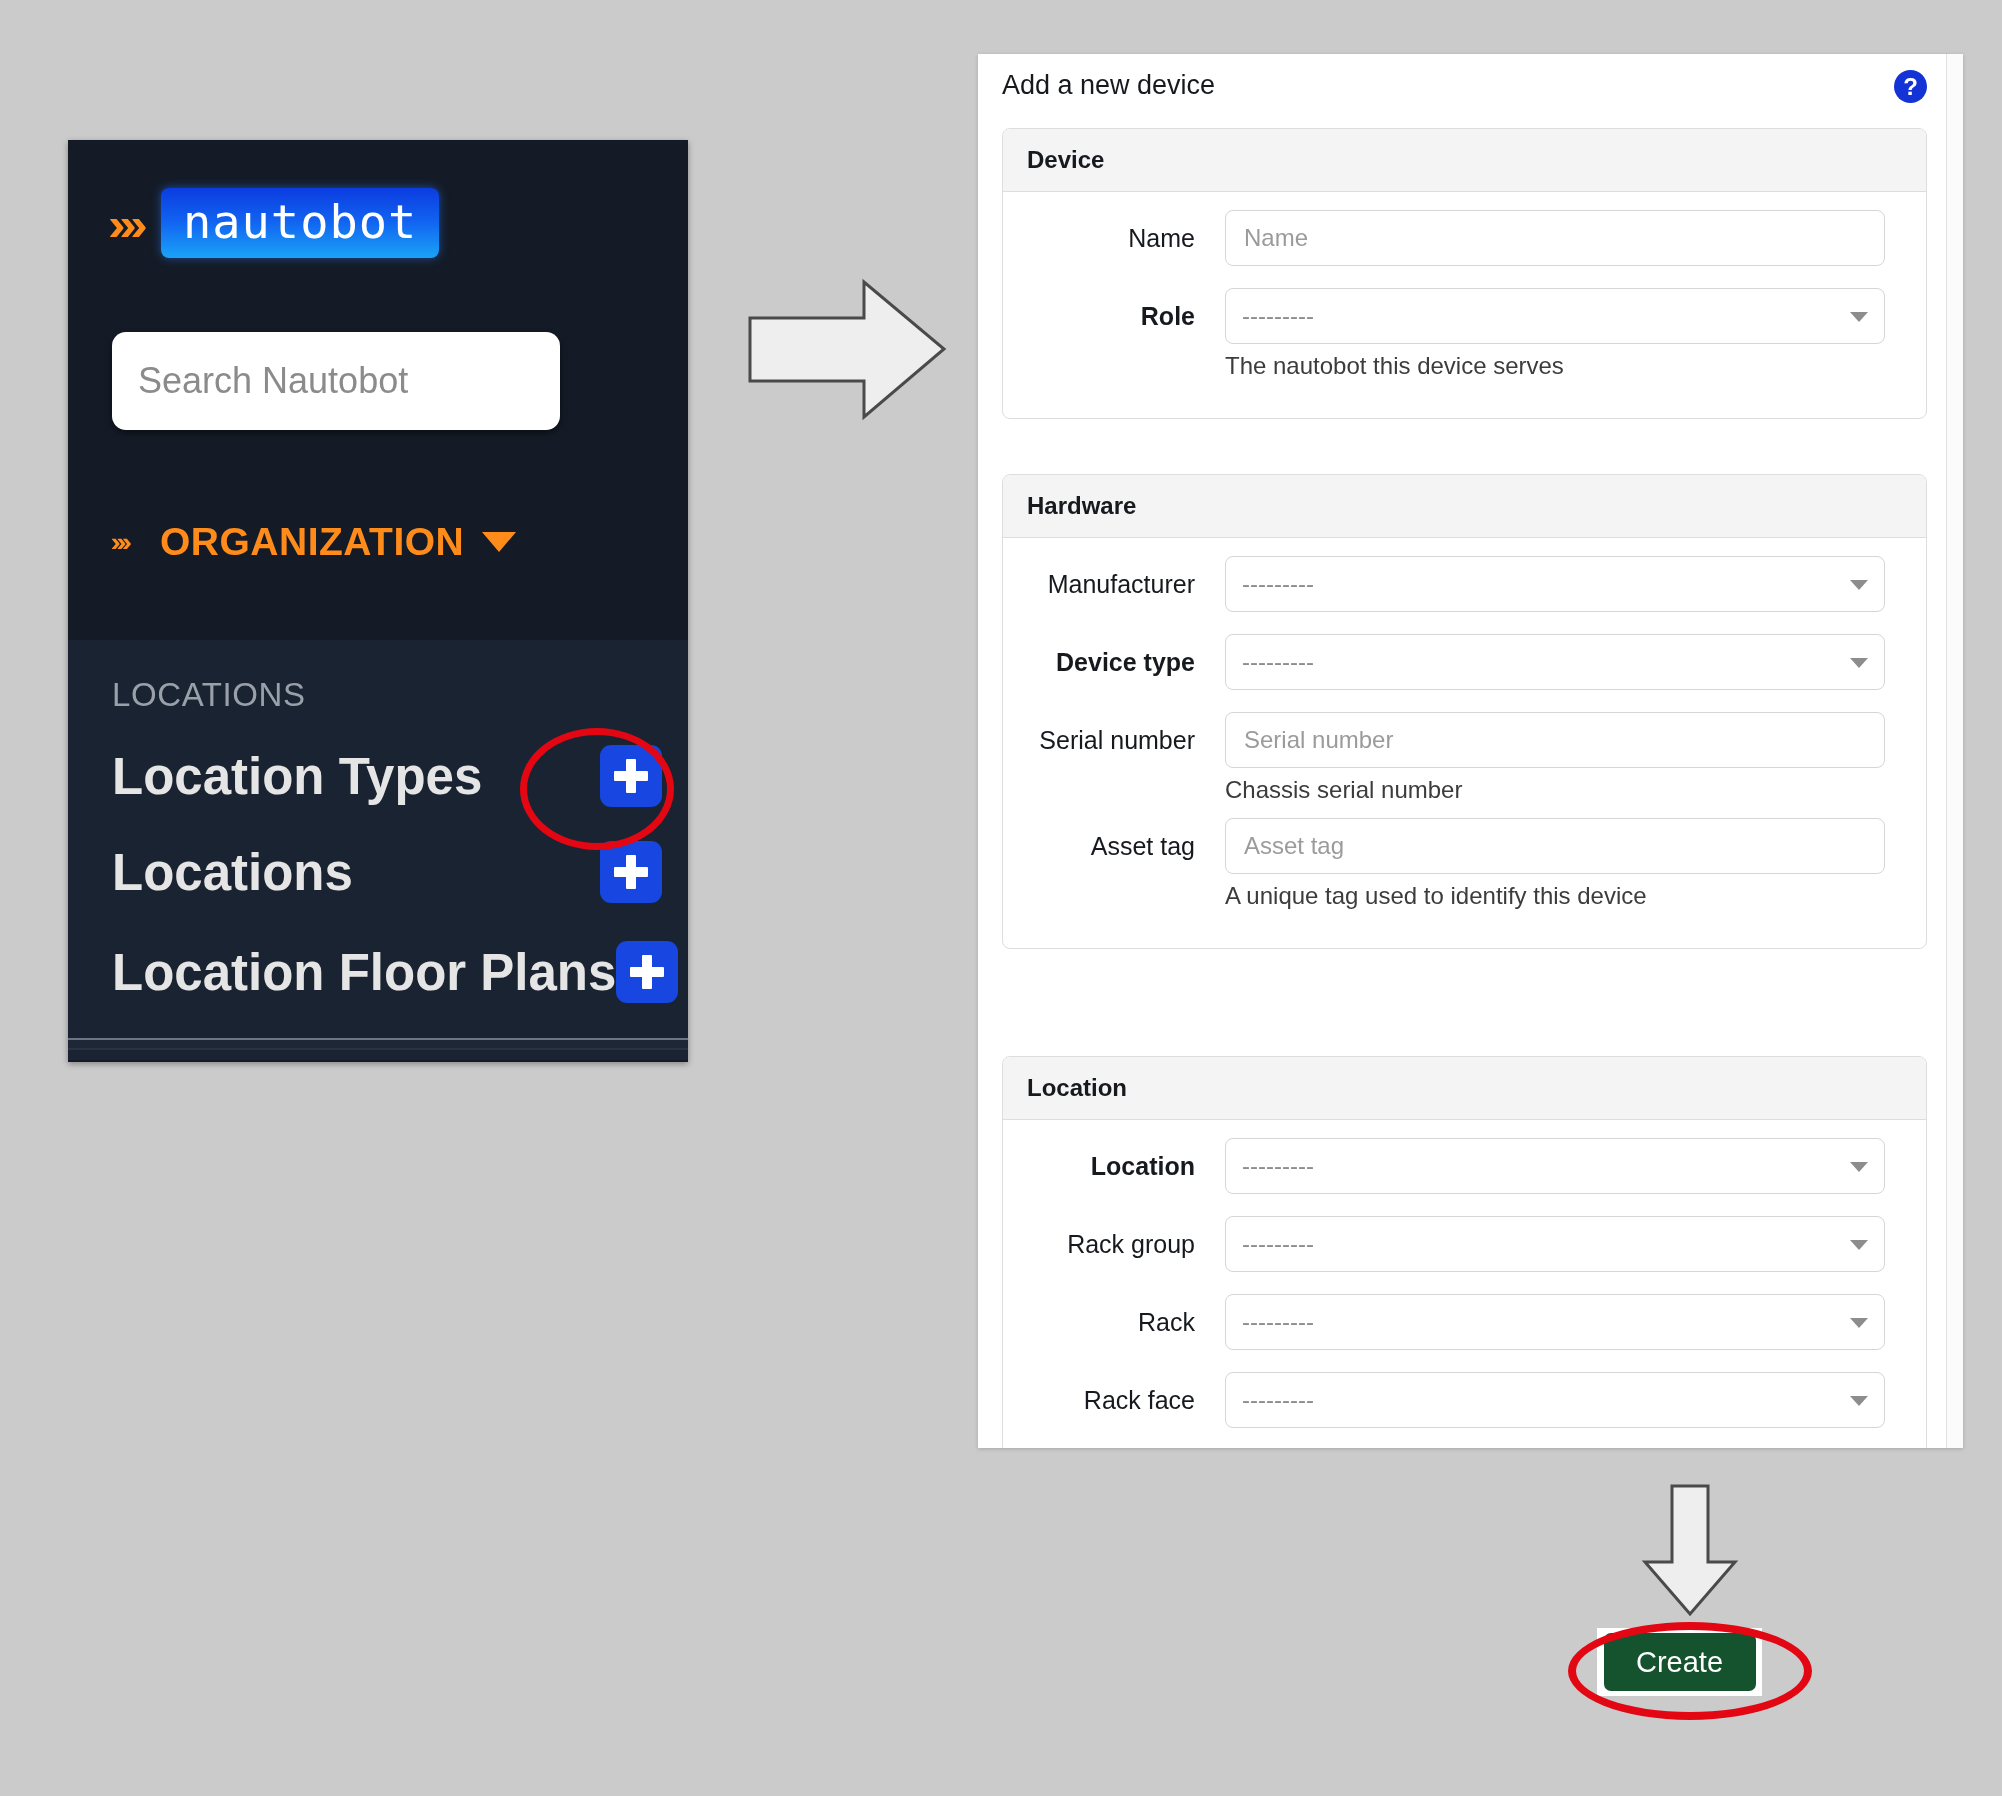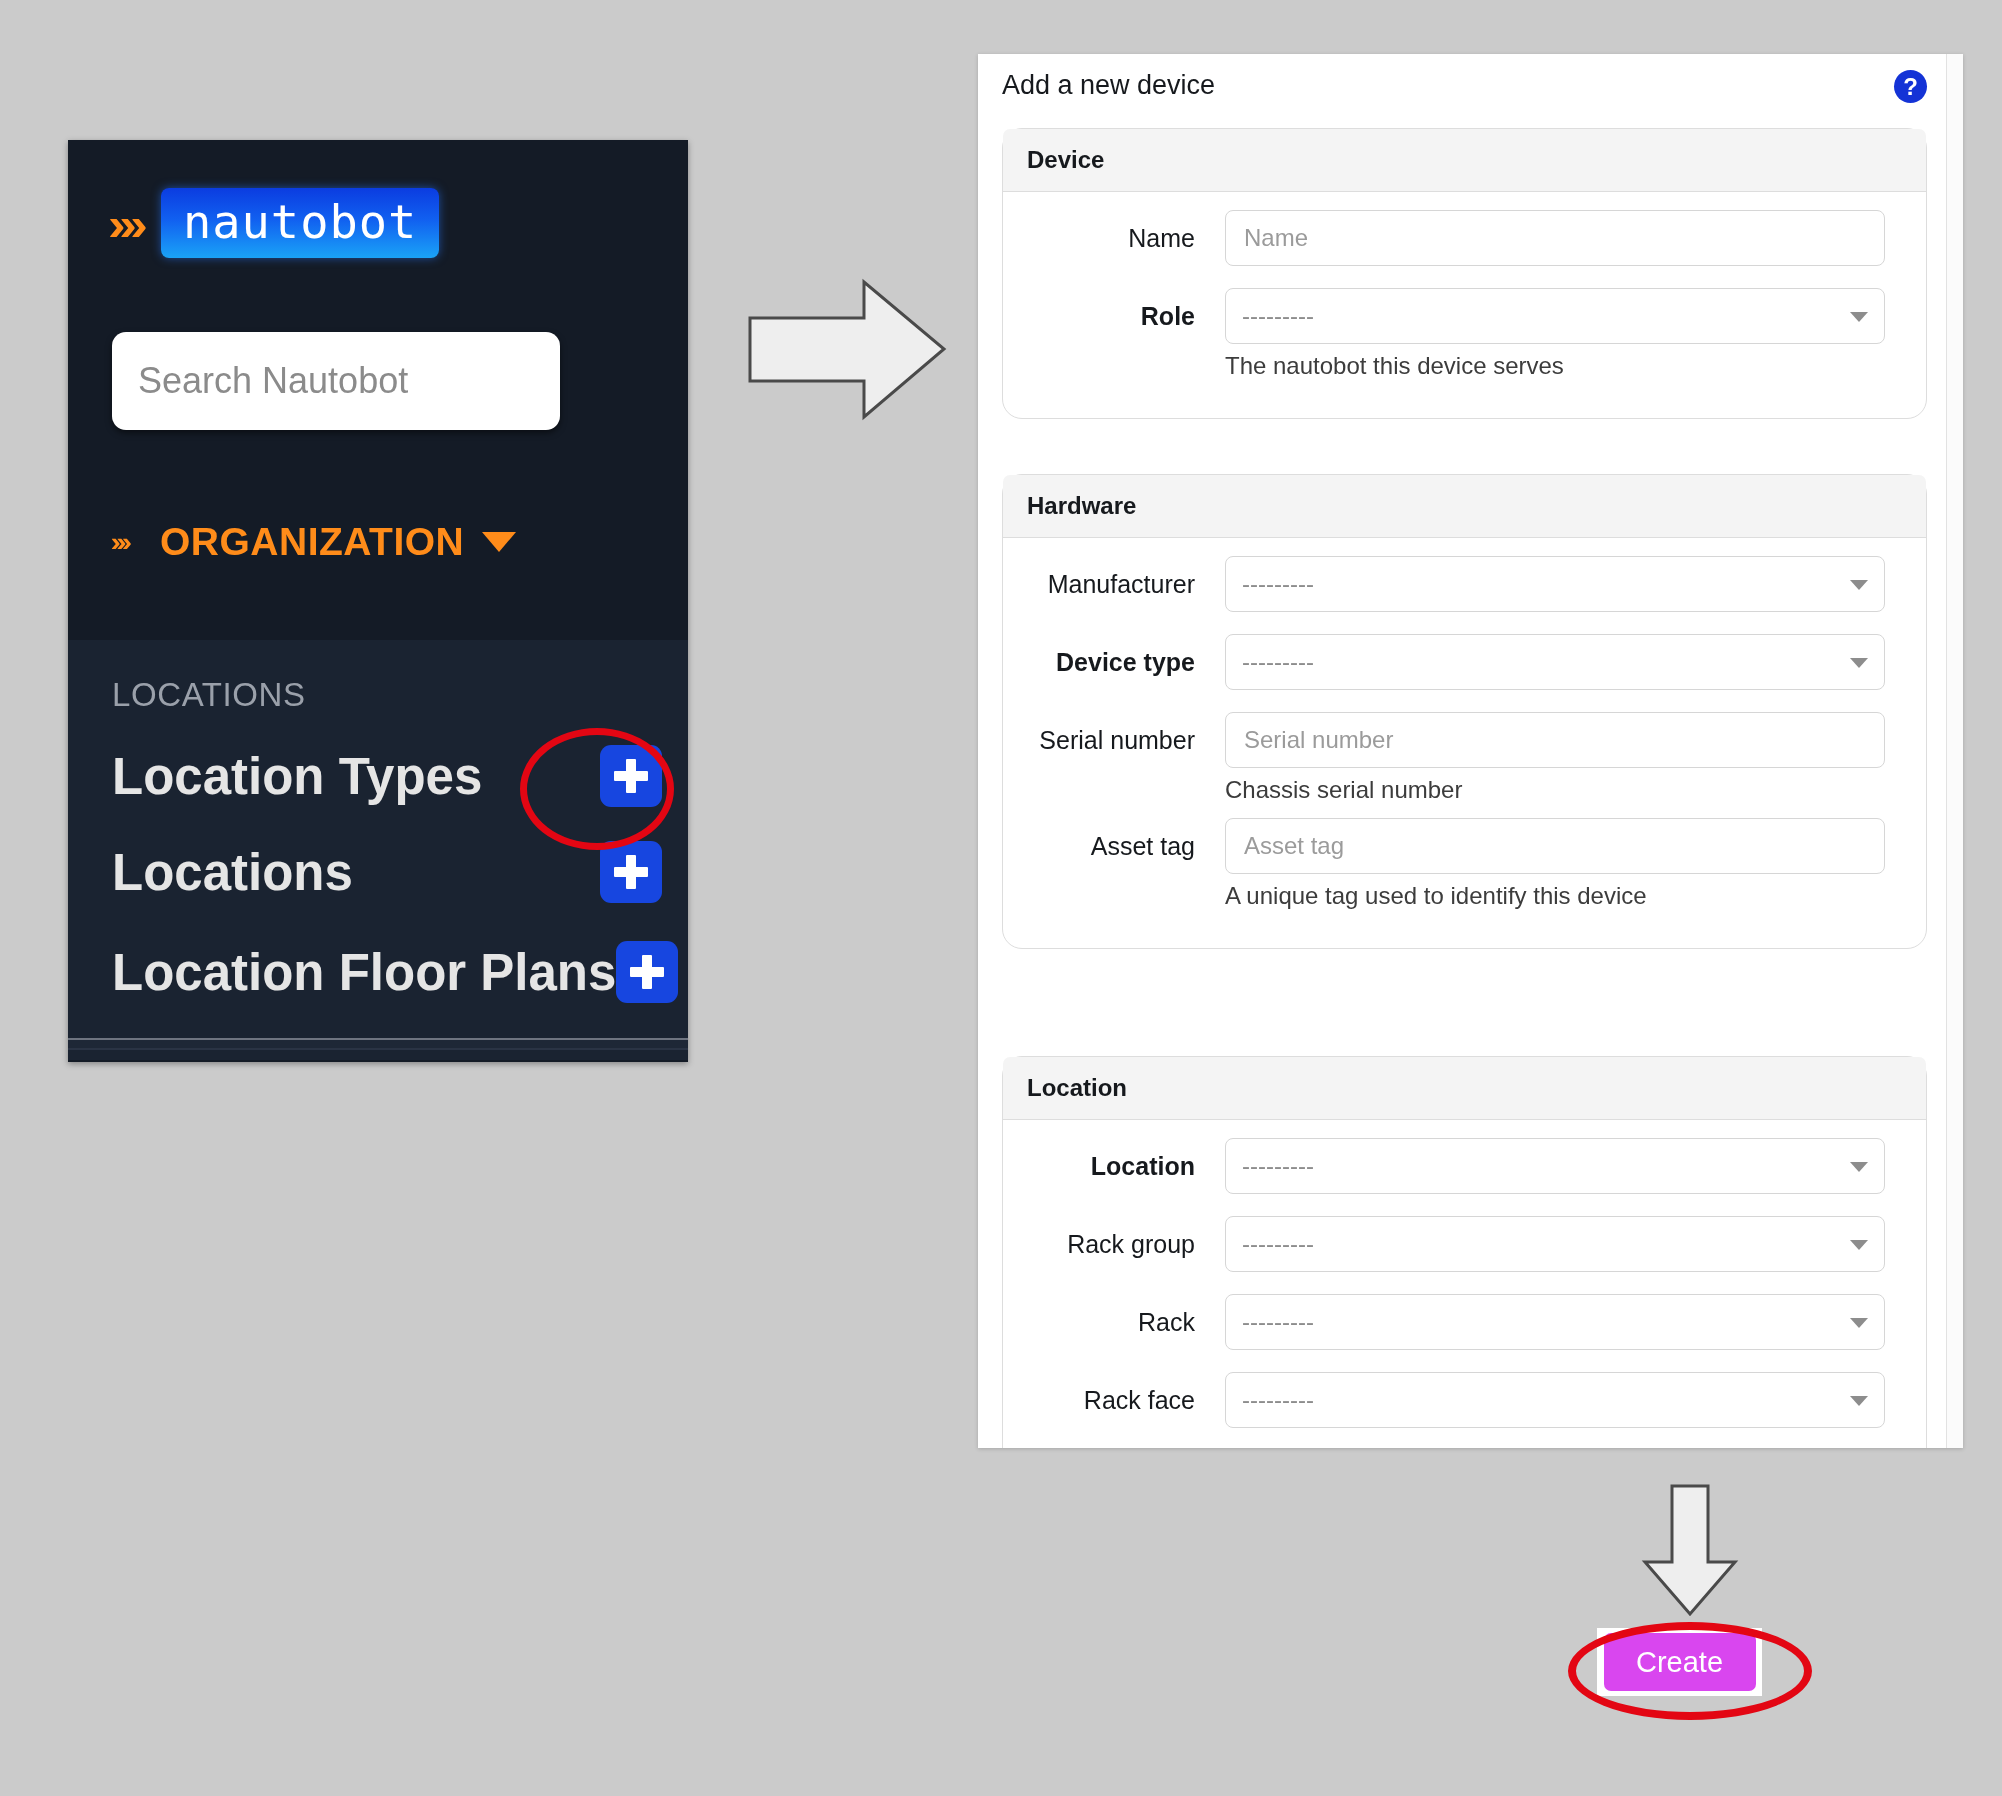--- a/index.html
+++ b/index.html
@@ -261,21 +261,21 @@
     background: #fbfbfb;
     border-left: 1px solid #e2e2e2;
   }
 
   .section-card {
     position: absolute;
     left: 24px;
     width: 925px;
     background: #ffffff;
     border: 1px solid #dddddd;
-    border-radius: 20px;
+    border-radius: 8px;
     box-sizing: border-box;
   }
   .section-head {
     background: #f4f4f4;
     border-bottom: 1px solid #dddddd;
     border-radius: 7px 7px 0 0;
     padding: 17px 0 17px 24px;
     font-size: 24px;
     font-weight: 700;
     color: #16191d;
@@ -351,21 +351,21 @@
     width: 165px;
     height: 68px;
     background: #ffffff;
     display: flex;
     align-items: center;
     justify-content: center;
   }
   #create-button {
     width: 152px;
     height: 58px;
-    background: #d946ef;
+    background: #14532d;
     border: 0;
     border-radius: 7px;
     color: #ffffff;
     font-family: "Liberation Sans", sans-serif;
     font-size: 29px;
     cursor: pointer;
   }
   #create-highlight {
     position: absolute;
     left: 1568px;

